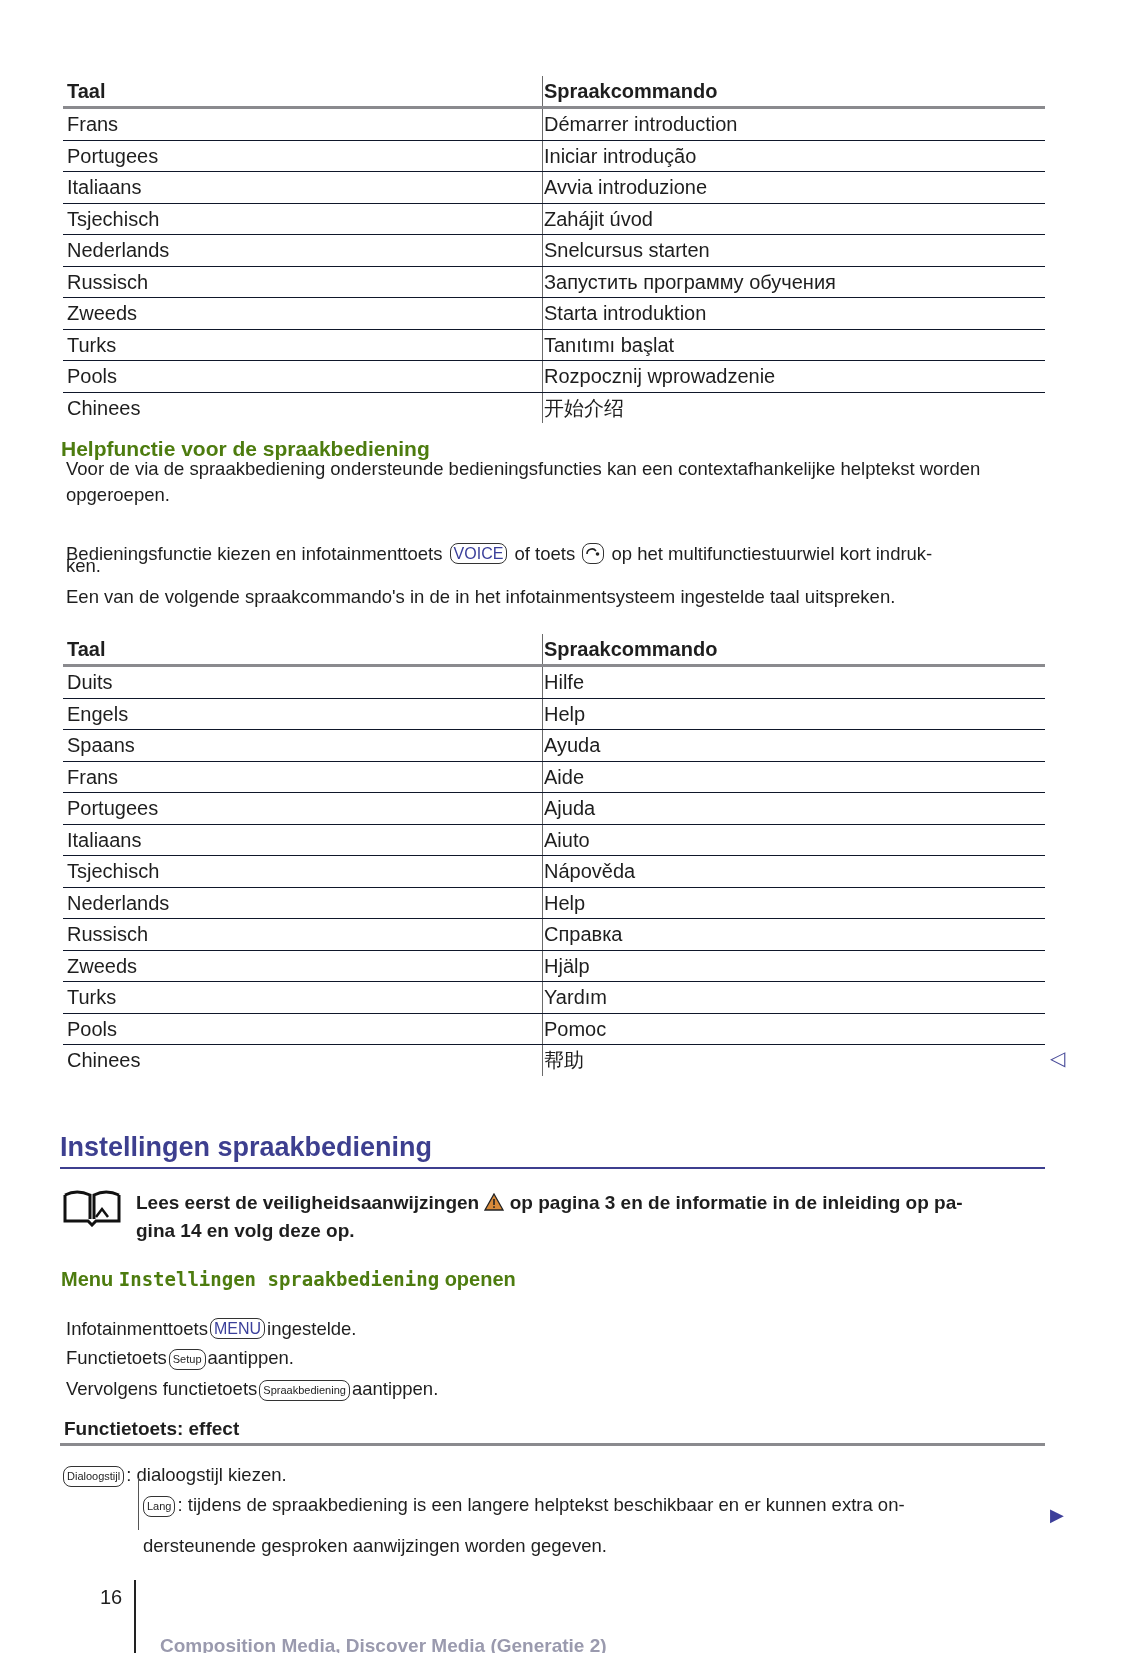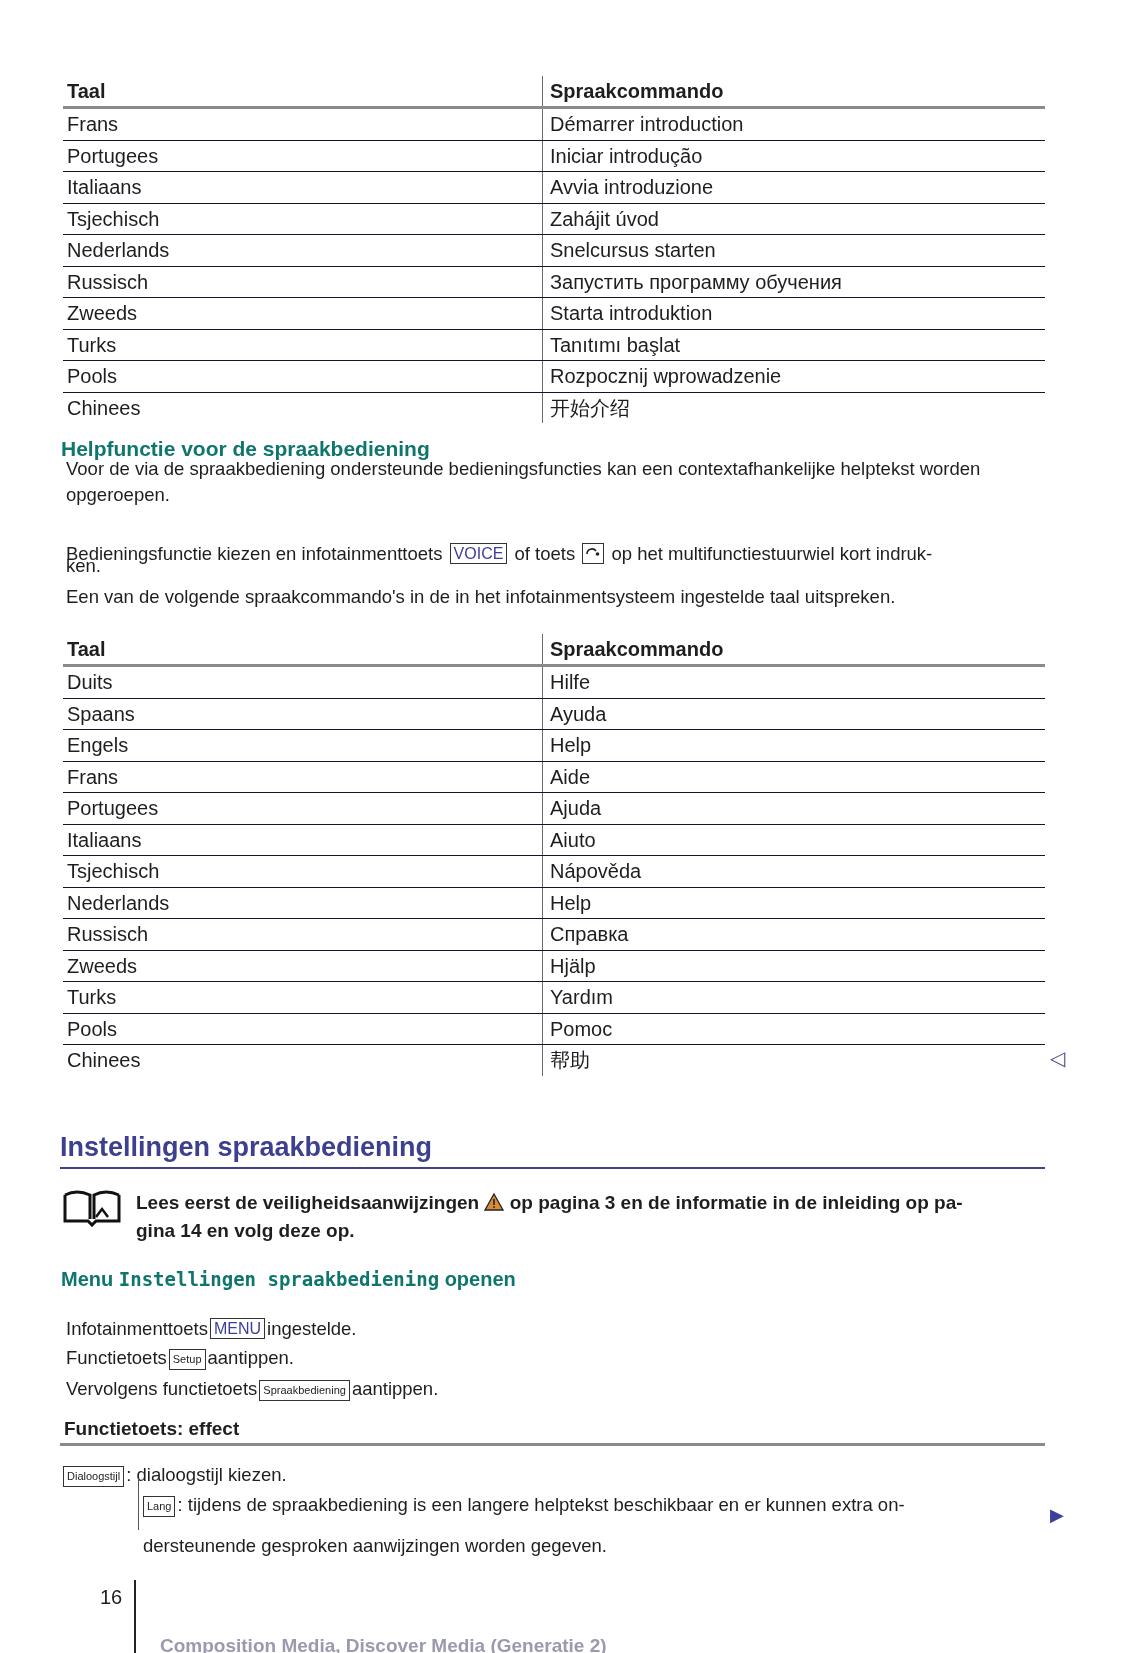--- a/index.html
+++ b/index.html
@@ -9,26 +9,26 @@
   }
   .abs { position: absolute; }
   table.cmd { position: absolute; left: 63px; width: 982px; border-collapse: collapse; table-layout: fixed; }
   table.cmd th, table.cmd td {
     text-align: left; font-size: 20px; padding: 0 0 0 4px; height: 30.5px; line-height: 30px;
     white-space: nowrap; overflow: hidden;
   }
   table.cmd th { font-weight: bold; font-size: 20px; border-bottom: 3px solid #8a8a8e; height: 30px; line-height: 30px; }
   table.cmd td { border-bottom: 1px solid #0f172a; }
   table.cmd tr:last-child td { border-bottom: none; }
-  table.cmd .c2 { border-left: 1px solid #6b6b6b; padding-left: 7px; }
+  table.cmd .c2 { border-left: 1px solid #6b6b6b; padding-left: 1px; }
   table.cmd th.c1, table.cmd td.c1 { width: 475px; }
-  .h2 { font-size: 21px; font-weight: bold; color: #0f766e; }
+  .h2 { font-size: 21px; font-weight: bold; color: #4d7c0f; }
   .p { font-size: 18.5px; line-height: 26px; color: #1e1e1e; }
   .key {
-    display: inline-block; border: 1.5px solid #333; border-radius: 0;
+    display: inline-block; border: 1.5px solid #333; border-radius: 8px;
     padding: 0 3px; line-height: 19px; font-size: 16px; margin: 16px 2px; vertical-align: 1px;
   }
   .key.blue { color: #3a3f9a; }
   .key.small { font-size: 11px; }
   .title {
     font-size: 27px; font-weight: bold; color: #3d3f8f;
   }
   .title-rule { position: absolute; left: 60px; width: 985px; height: 2px; background: #3d3f8f; }
   .mono { font-family: "DejaVu Sans Mono", monospace; font-weight: bold; font-size: 19px; }
   .footer-text { color: #9a9aae; font-weight: bold; font-size: 19px; }
@@ -110,26 +110,26 @@
       <th class="c1">Taal</th>
       <th class="c2">Spraakcommando</th>
     </tr>
   </thead>
   <tbody>
     <tr>
         <td class="c1">Duits</td>
         <td class="c2">Hilfe</td>
       </tr>
     <tr>
+        <td class="c1">Engels</td>
+        <td class="c2">Help</td>
+      </tr>
+    <tr>
         <td class="c1">Spaans</td>
         <td class="c2">Ayuda</td>
-      </tr>
-    <tr>
-        <td class="c1">Engels</td>
-        <td class="c2">Help</td>
       </tr>
     <tr>
         <td class="c1">Frans</td>
         <td class="c2">Aide</td>
       </tr>
     <tr>
         <td class="c1">Portugees</td>
         <td class="c2">Ajuda</td>
       </tr>
     <tr>

